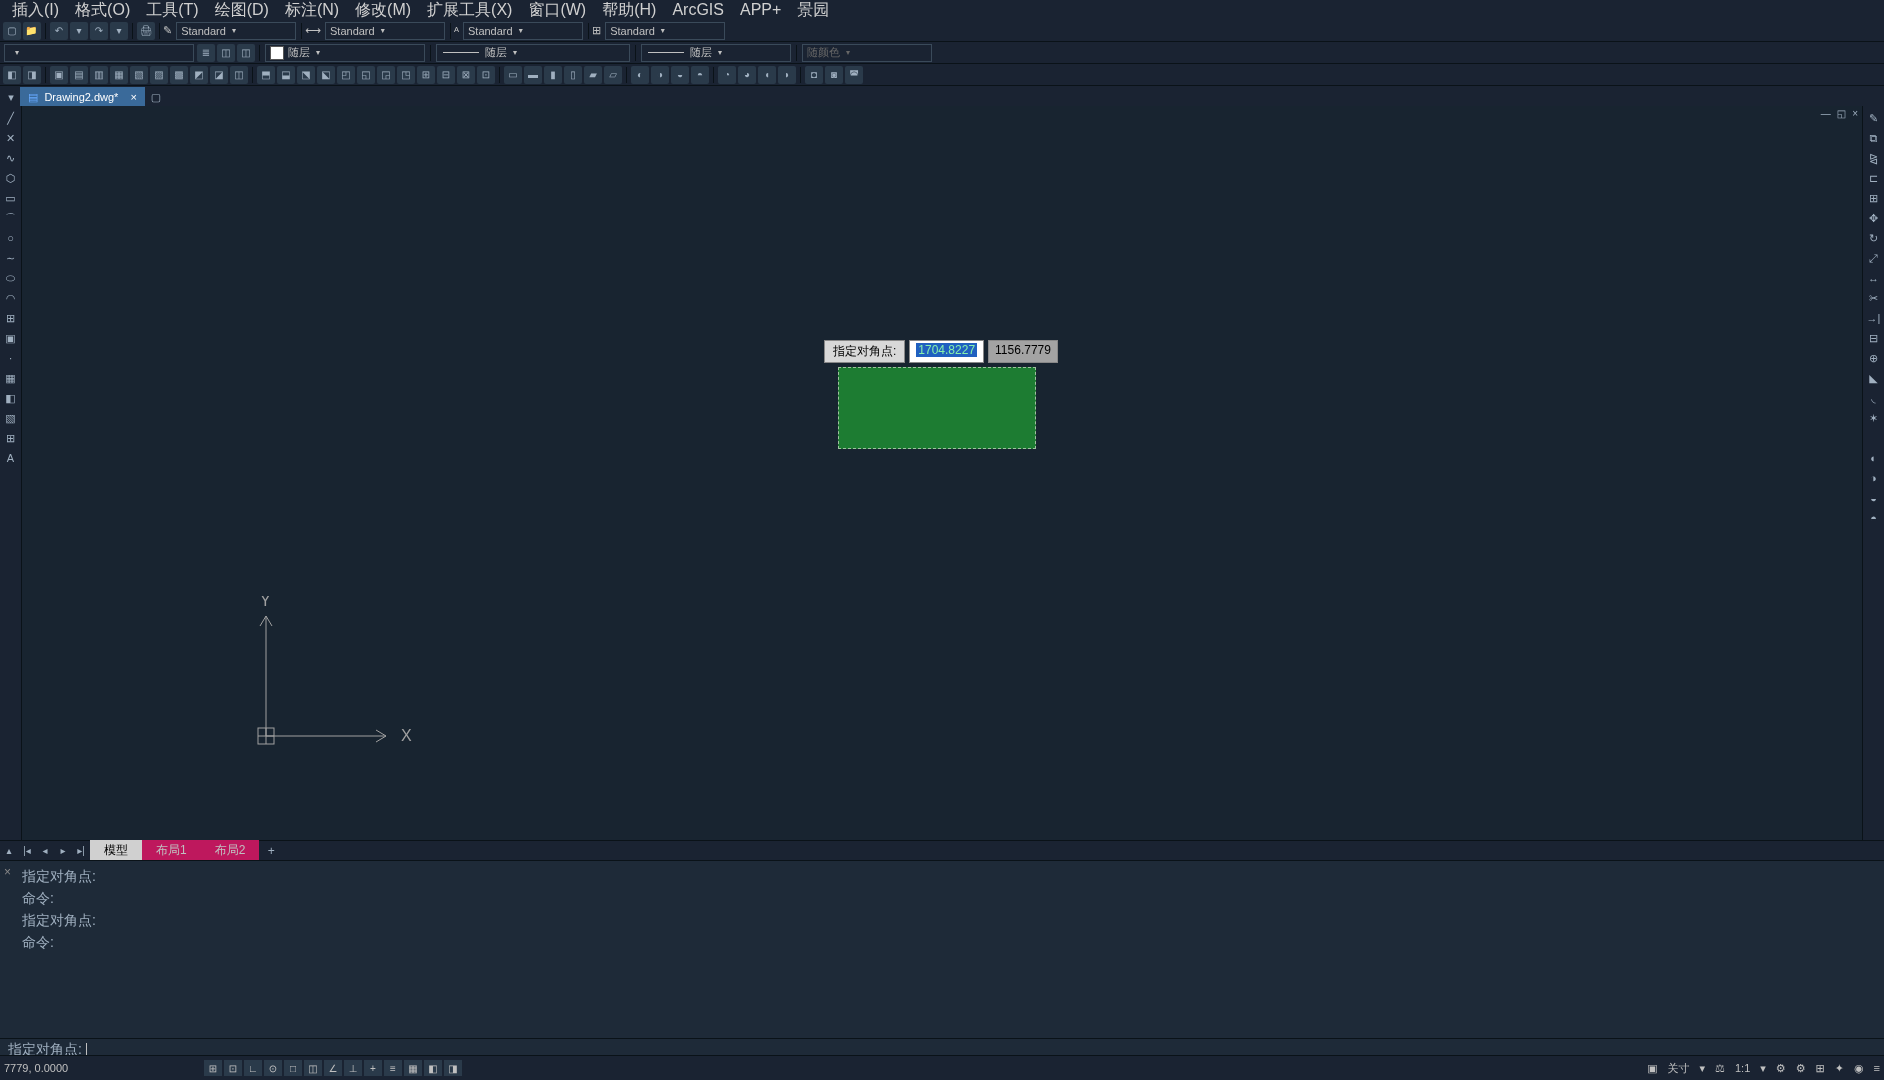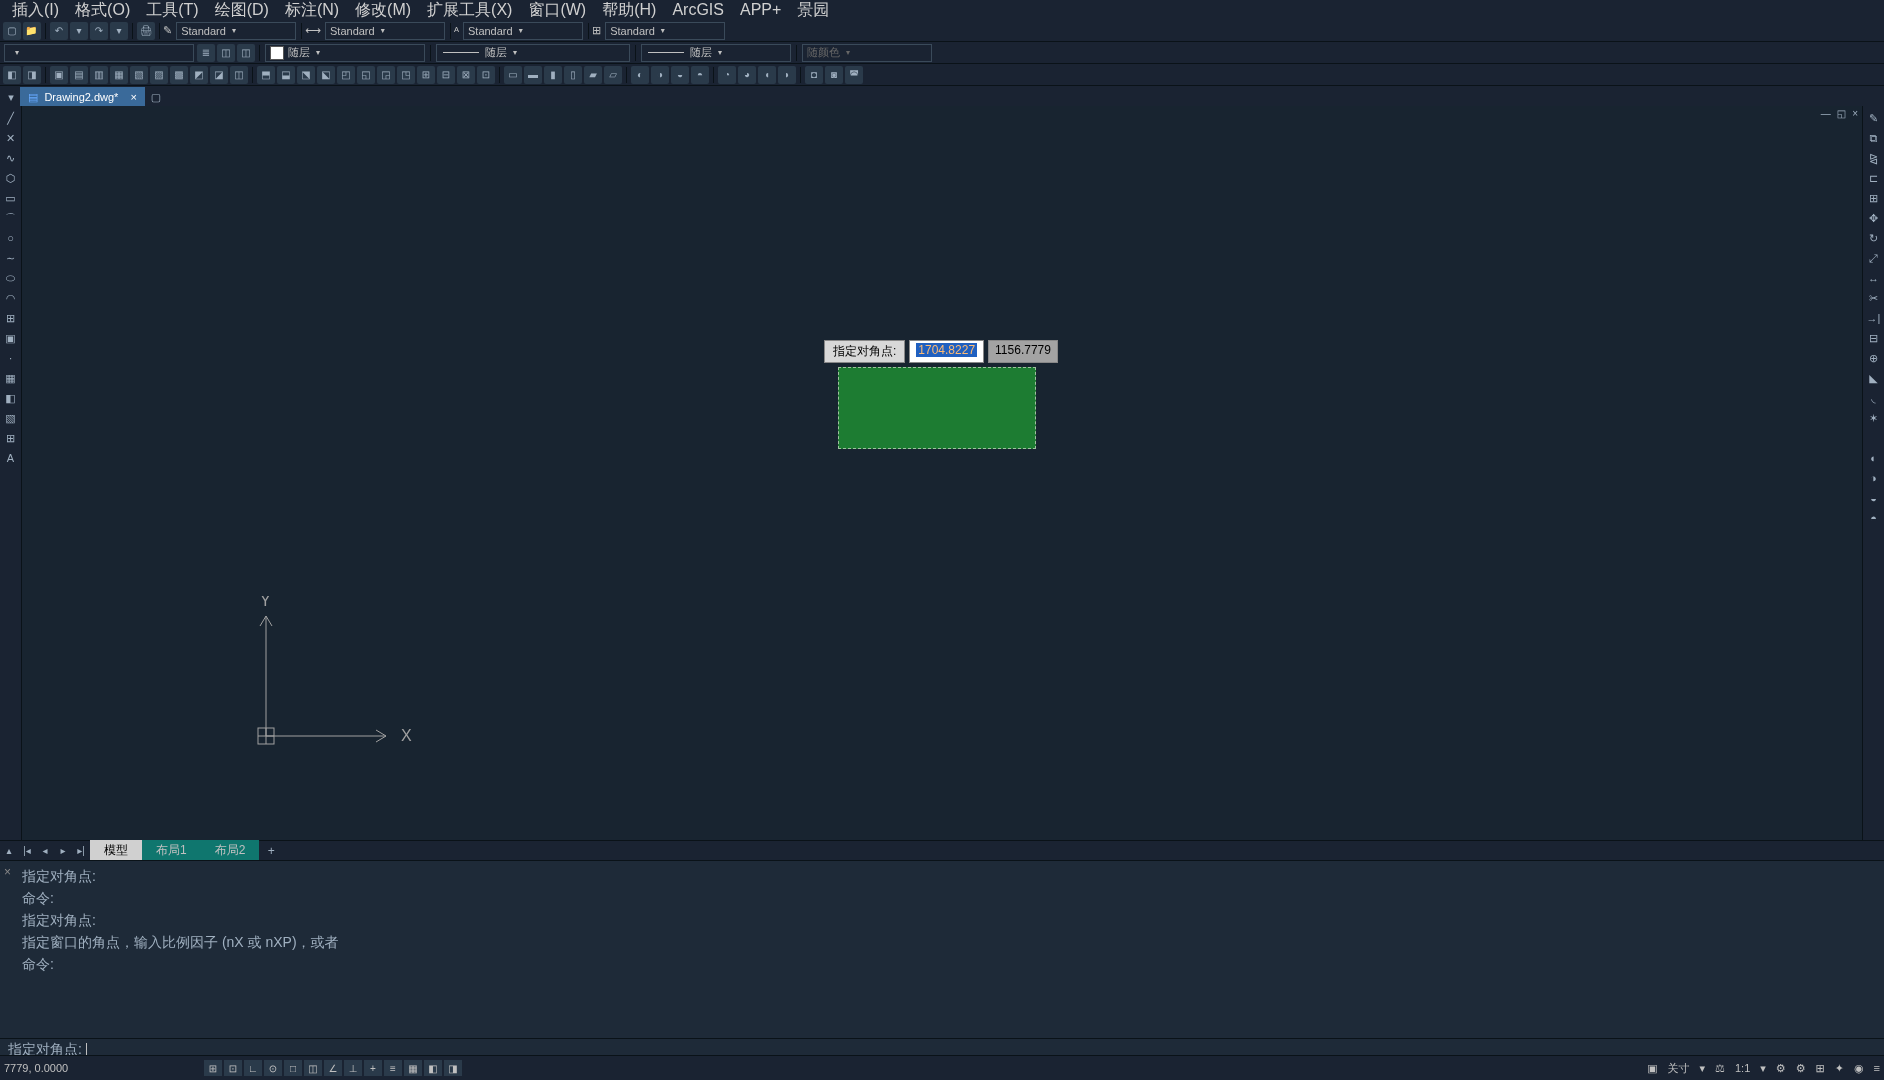--- a/index.html
+++ b/index.html
@@ -38,30 +38,30 @@
 .win-controls span { cursor: pointer; }
 
 
 .selection-box { position: absolute; left: 816px; top: 261px; width: 198px; height: 82px; background: rgba(30, 140, 50, 0.85); border: 1px dashed #a0c0a0; }
 
 
 .dyn-input { position: absolute; left: 802px; top: 234px; display: flex; gap: 4px; }
 .dyn-label { background: #d8d8d8; color: #000; padding: 2px 8px; font-size: 12px; border: 1px solid #888; }
 .dyn-field { background: #a3a3a3; border: 1px solid #888; padding: 2px 6px; font-size: 12px; }
 .dyn-field.selected { background: #fff; }
-.dyn-field.selected span { background: #2060c0; color: #fdba74; padding: 0 2px; }
+.dyn-field.selected span { background: #2060c0; color: #86efac; padding: 0 2px; }
 .dyn-field span { color: #000; }
 
 
 .ucs { position: absolute; left: 234px; top: 490px; pointer-events: none; }
 
 
 .layout-tabs { position: absolute; left: 0; bottom: 220px; right: 0; height: 20px; background: #1a2332; display: flex; align-items: center; font-size: 12px; border-top: 1px solid #0a1218; }
 .lt-nav { width: 18px; height: 18px; display: inline-flex; align-items: center; justify-content: center; cursor: pointer; color: #a0b0c0; font-size: 10px; }
-.layout-tab { padding: 2px 14px; cursor: pointer; color: #c0c0c0; background: #0f766e; }
+.layout-tab { padding: 2px 14px; cursor: pointer; color: #c0c0c0; background: #be185d; }
 .layout-tab.active { background: #d0d0d0; color: #000; }
 .layout-add { width: 24px; text-align: center; cursor: pointer; color: #a0b0c0; }
 
 
 .cmd-area { position: absolute; left: 0; bottom: 42px; right: 0; height: 178px; background: #1e2a38; color: #a0b0c0; font-size: 14px; font-family: Consolas, monospace; padding: 4px 8px; overflow: hidden; border-top: 1px solid #0a1218; }
 .cmd-line { line-height: 22px; }
 .cmd-input-row { position: absolute; left: 0; bottom: 20px; right: 0; height: 22px; background: #1e2a38; display: flex; align-items: center; padding: 0 8px; font-size: 14px; font-family: Consolas, monospace; color: #a0b0c0; border-top: 1px solid #0a1218; }
 .cmd-input-row .cursor { display: inline-block; width: 1px; height: 14px; background: #c0c0c0; margin-left: 4px; animation: blink 1s infinite; }
 @keyframes blink { 50% { opacity: 0; } }
 .cmd-close { position: absolute; left: 4px; top: 4px; font-size: 12px; color: #888; cursor: pointer; }
@@ -314,21 +314,20 @@
   <div class="layout-tab">布局2</div>
   <div class="layout-add">+</div>
 </div>
 
 <div class="cmd-area">
   <span class="cmd-close">×</span>
   <div style="padding-left:14px;">
     <div class="cmd-line">指定对角点:</div>
     <div class="cmd-line">命令:</div>
     <div class="cmd-line">指定对角点:</div>
-    <div class="cmd-line">指定窗口的角点，输入比例因子 (nX 或 nXP)，或者</div>
     <div class="cmd-line">命令:</div>
   </div>
 </div>
 
 <div class="cmd-input-row">
   <span>指定对角点:</span>
   <span class="cursor"></span>
 </div>
 
 <div class="statusbar">

